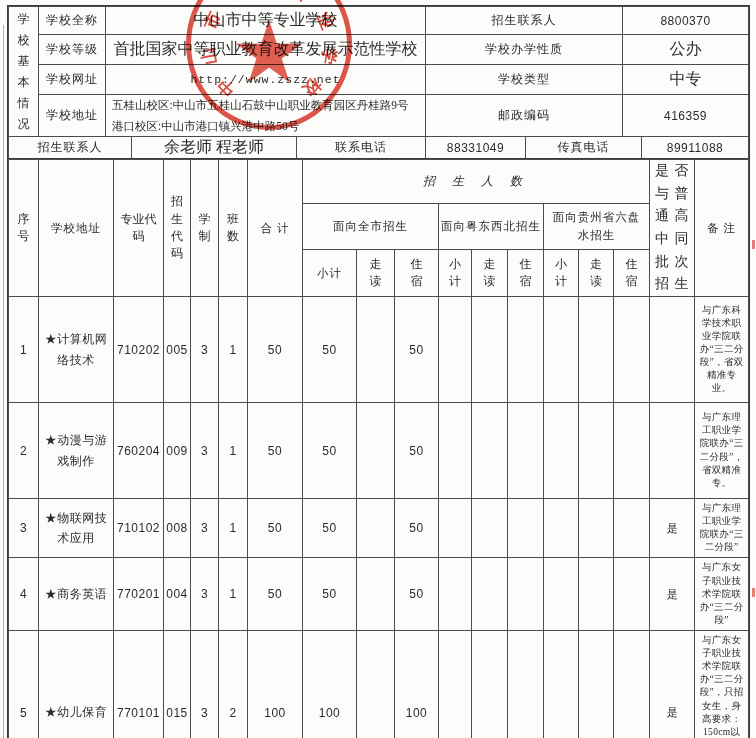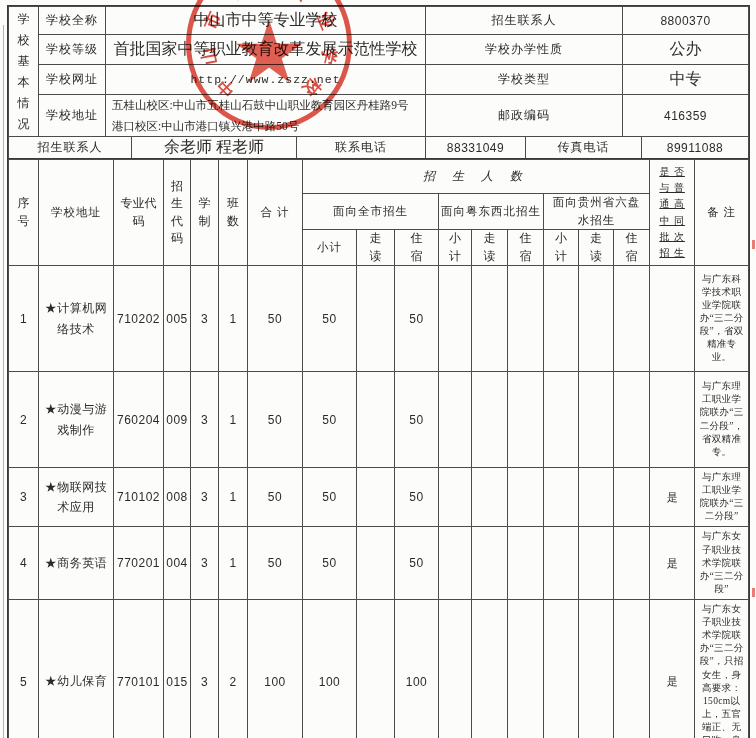--- a/index.html
+++ b/index.html
@@ -19,21 +19,21 @@
   .f12 { font-size:16px;font-family:Liberation Serif, serif; }
   .lbl { font-size:12px; letter-spacing:1px; }
   .vert { white-space:pre-line; line-height:1.45; font-size:12px; }
   .pre { white-space:pre-line; }
   .num { font-family:"Liberation Sans","DejaVu Sans",sans-serif; font-size:12px; letter-spacing:.5px; }
   .url { font-family:"Liberation Mono","DejaVu Sans Mono",monospace; font-size:11.5px; letter-spacing:1px; }
   .addr { text-align:left; font-size:11.5px; line-height:1.8; padding-left:6px; white-space:pre-line; }
   .section-label { font-size:12px; line-height:1.75; white-space:pre-line; }
   .hdr { font-size:11.5px; letter-spacing:1px; }
   .hdr-sp { letter-spacing:7px; font-size:12px;font-style:italic; }
-  .samebatch-h { font-size:10px; line-height:1.62; white-space:pre-line; letter-spacing:1px;text-decoration:underline; }
+  .samebatch-h { font-size:14px; line-height:1.62; white-space:pre-line; letter-spacing:1px; }
   .major { white-space:pre-line; font-size:12px; line-height:1.7; letter-spacing:.5px; }
   .remark { font-size:9.5px; line-height:1.38; padding:3px 3px; letter-spacing:.3px; }
   .batch { font-size:11px; }
   
   .seal { position:absolute; left:186px; top:-42px; width:166px; height:172px;
           mix-blend-mode:multiply; pointer-events:none; }
   .seal-ring { position:absolute; left:0; top:0; right:0; bottom:0;
           border:5px solid rgba(216,49,36,.82); border-radius:50%; }
   .seal-star { position:absolute; left:50%; top:56%; transform:translate(-50%,-52%);
           font-family:"DejaVu Sans",sans-serif; font-size:86px; line-height:1;

